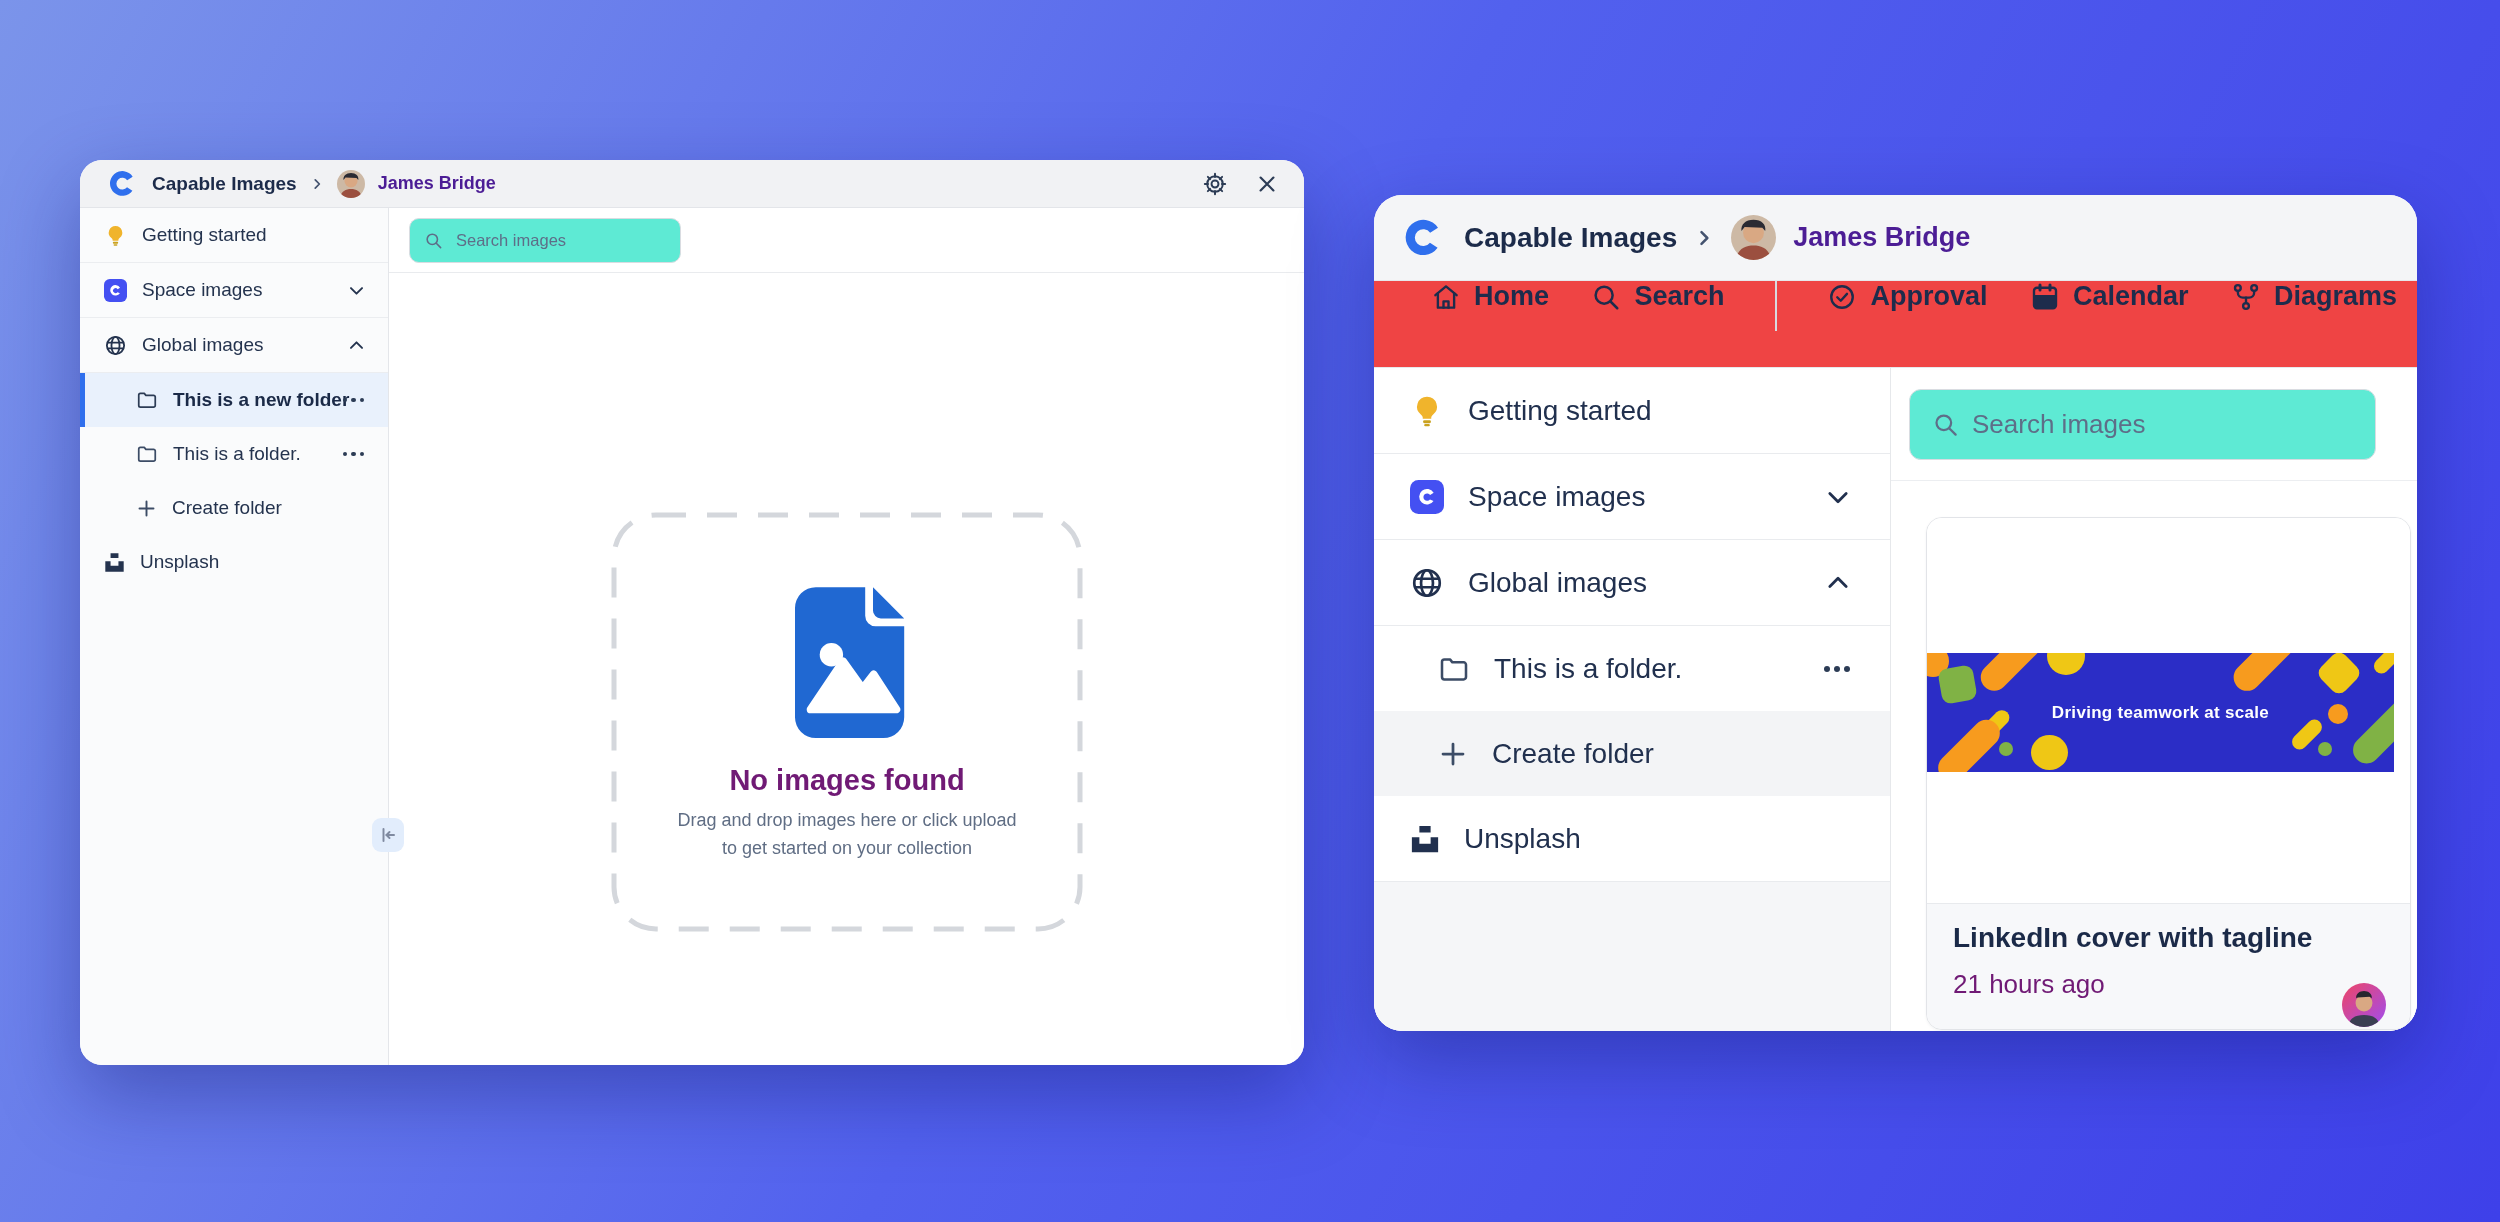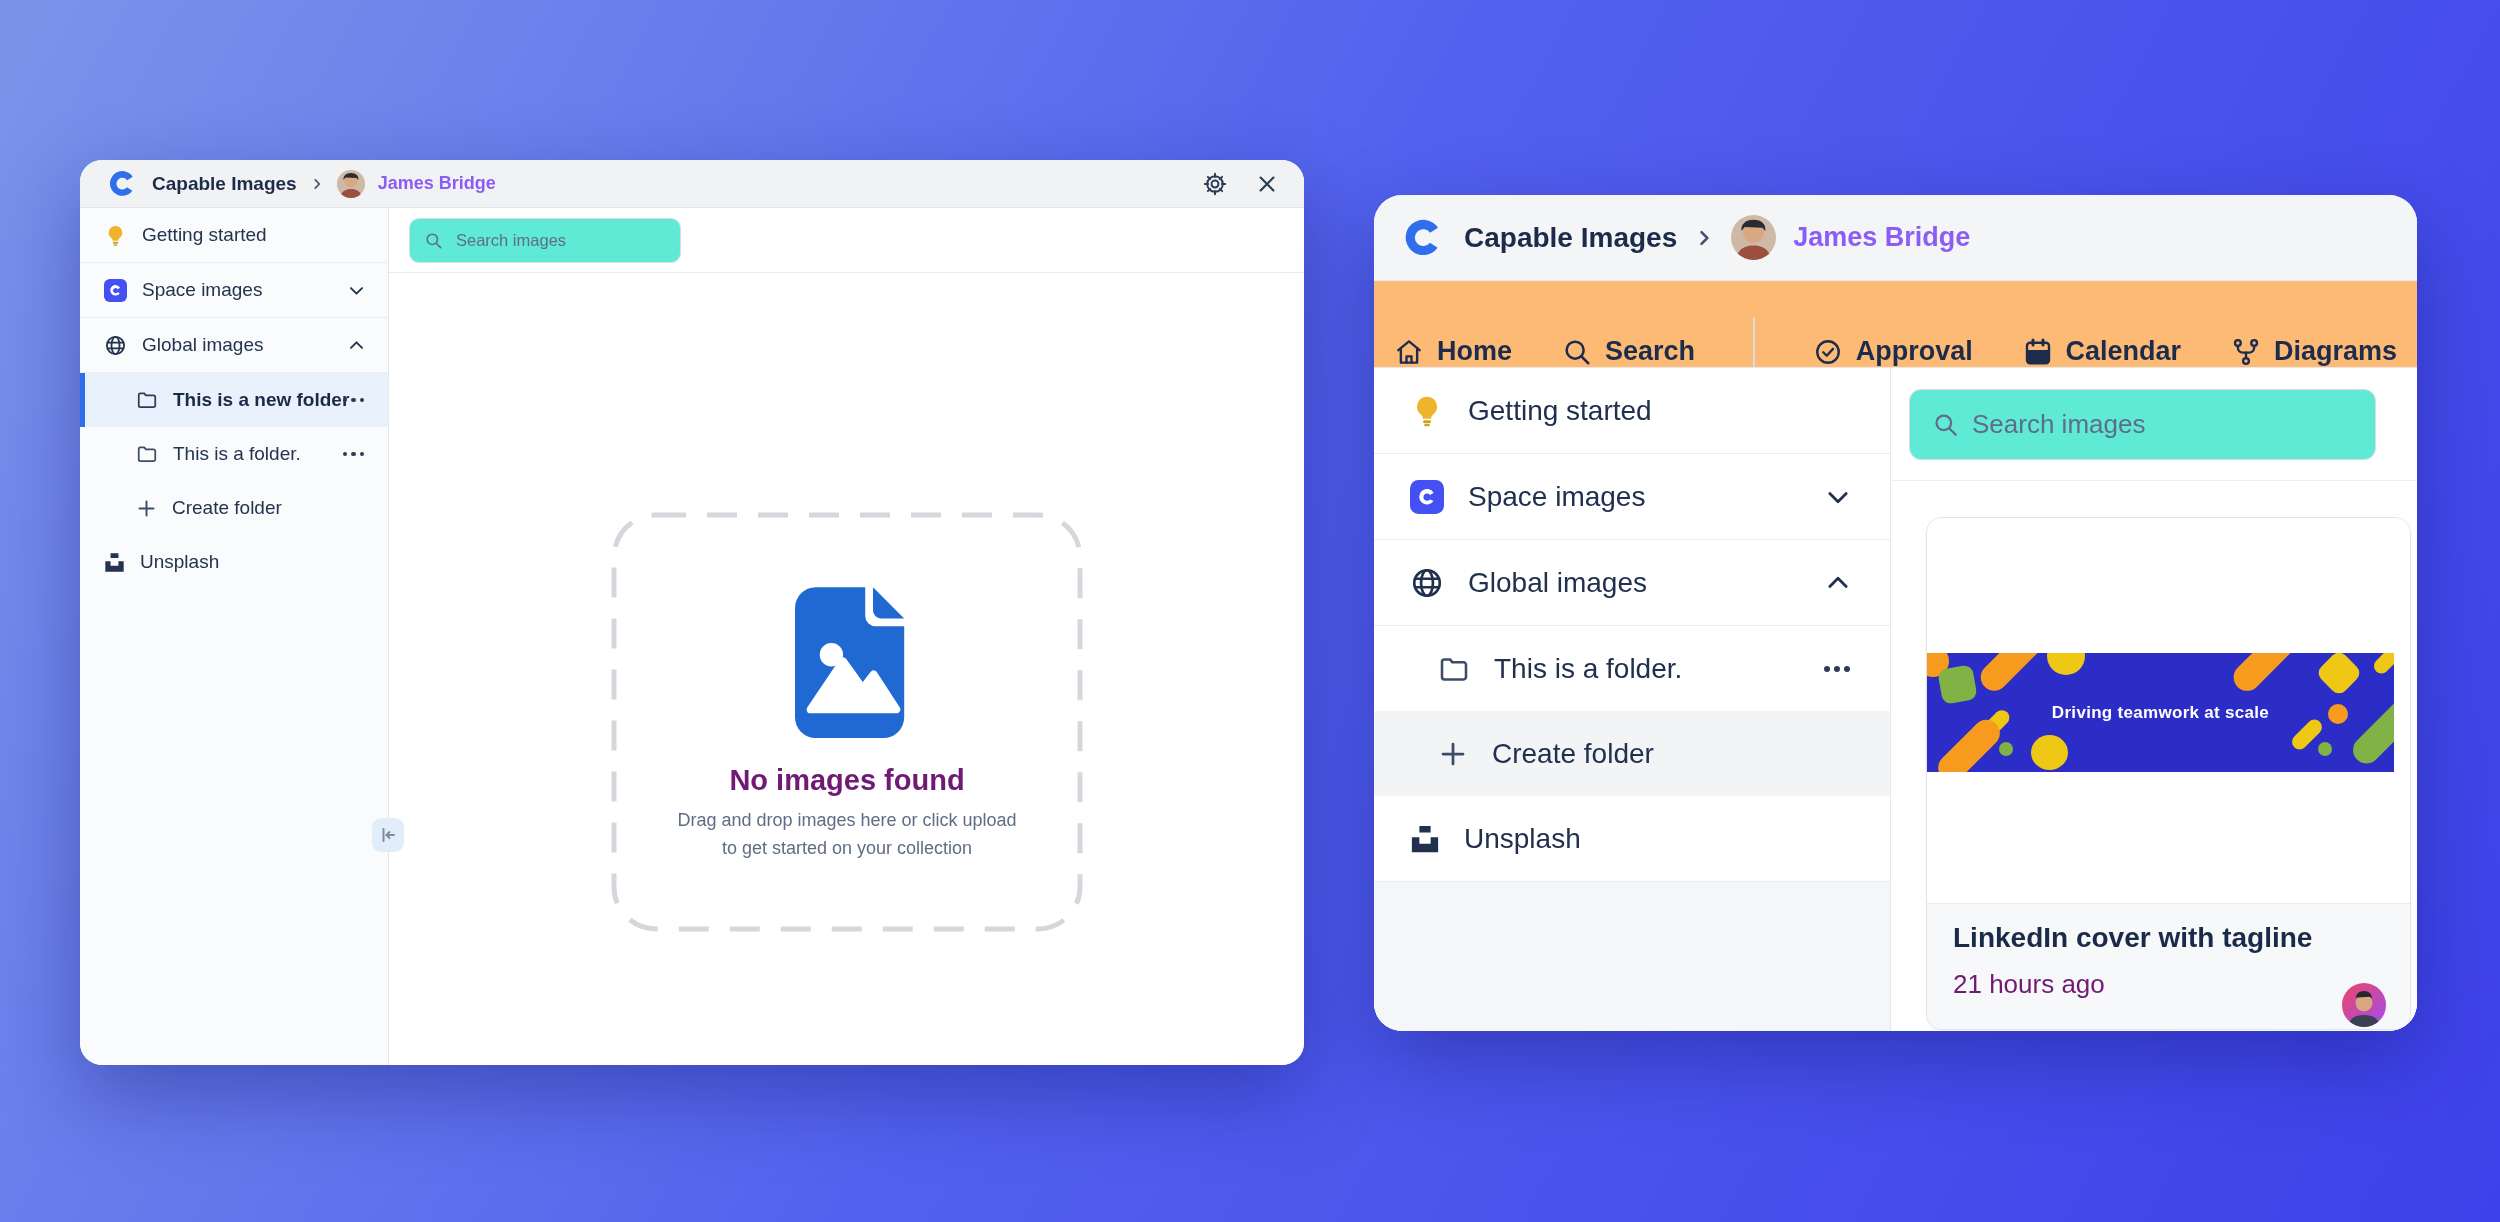--- a/index.html
+++ b/index.html
@@ -7,21 +7,21 @@
     width:2500px;height:1222px;overflow:hidden;position:relative;
     font-family:"Liberation Sans",sans-serif;
     background:linear-gradient(118deg,#7b94ea 0%,#5261ee 48%,#3e40e9 100%);
   }
   .window{position:absolute;background:#fff;box-shadow:0 30px 80px rgba(14,20,110,.38);overflow:hidden;display:flex;flex-direction:column;}
   
   .win-left{left:80px;top:160px;width:1224px;height:905px;border-radius:22px;}
   .win-left .hdr{height:47px;flex:0 0 47px;background:#f1f2f4;border-bottom:1px solid #e3e5e9;display:flex;align-items:center;padding:0 26px;gap:13px;}
   .logo-c{display:inline-flex;}
   .crumb-app{font-size:19px;font-weight:700;color:#1c2b4a;}
-  .crumb-user{font-size:18px;font-weight:600;color:#8b5cf6;}
+  .crumb-user{font-size:18px;font-weight:600;color:#4c1d95;}
   .chev{display:inline-flex;color:#44536f;}
   .avatar{border-radius:50%;overflow:hidden;flex:0 0 auto;display:inline-flex;}
   .hdr-right{margin-left:auto;display:flex;align-items:center;gap:28px;color:#2c3c55;}
   .iconbtn{display:inline-flex;cursor:pointer;}
   .win-body{flex:1;display:flex;min-height:0;position:relative;}
   .sidebar-s{width:308px;flex:0 0 308px;background:#fafbfc;border-right:1px solid #e4e6ea;position:relative;font-size:19px;color:#24334e;}
   .row-s{height:54px;display:flex;align-items:center;padding:0 22px 0 24px;gap:15px;}
   .row-s .lbl{flex:1;min-width:0;white-space:nowrap;}
   .div-s{height:1px;background:#ebedf0;}
   .row-s.folder{padding-left:56px;}
@@ -39,21 +39,21 @@
   .content-s{flex:1;position:relative;}
   .dropzone{position:absolute;left:222px;top:239px;width:472px;height:420px;display:flex;flex-direction:column;align-items:center;justify-content:center;text-align:center;}
   .dropzone .dashrect{position:absolute;inset:0;}
   .dz-title{font-size:29px;font-weight:700;color:#701a75;margin-top:26px;}
   .dz-sub{font-size:18px;color:#5f6d84;line-height:1.55;margin-top:10px;}
   
   .win-right{left:1374px;top:195px;width:1043px;height:836px;border-radius:28px;}
   .win-right .hdr{height:85px;flex:0 0 85px;background:#f4f5f7;border-bottom:1px solid #e6e8eb;display:flex;align-items:center;padding:0 26px;gap:17px;}
   .win-right .crumb-app{font-size:28px;}
   .win-right .crumb-user{font-size:27px;}
-  .navbar{height:86px;flex:0 0 86px;background:#fdba74;border-bottom:1px solid #e6e8eb;display:flex;align-items:flex-end;padding:0 20px 0 20px;color:#1d2c4c;}
+  .navbar{height:86px;flex:0 0 86px;background:#ef4444;border-bottom:1px solid #e6e8eb;display:flex;align-items:flex-start;padding:0 20px 0 57px;color:#1d2c4c;}
   .nav-item{display:flex;align-items:center;gap:13px;font-size:27px;font-weight:600;cursor:pointer;white-space:nowrap;}
   .nav-gap{flex:1;}
   .nav-div{width:2px;height:50px;background:#d8dbe0;margin:0 8px;}
   .sidebar-l{width:516px;flex:0 0 516px;background:#fff;border-right:1px solid #e6e8eb;font-size:28px;color:#21304e;display:flex;flex-direction:column;}
   .row-l{height:85px;flex:0 0 85px;display:flex;align-items:center;padding:0 38px 0 36px;gap:24px;}
   .div-l{height:1px;background:#e9ebee;flex:0 0 1px;}
   .row-l .lbl{flex:1;min-width:0;white-space:nowrap;}
   .row-l.folder{padding-left:64px;}
   .row-l.create{background:#f3f4f6;padding-left:64px;}
   .sb-tail{flex:1;background:#f5f6f8;}

